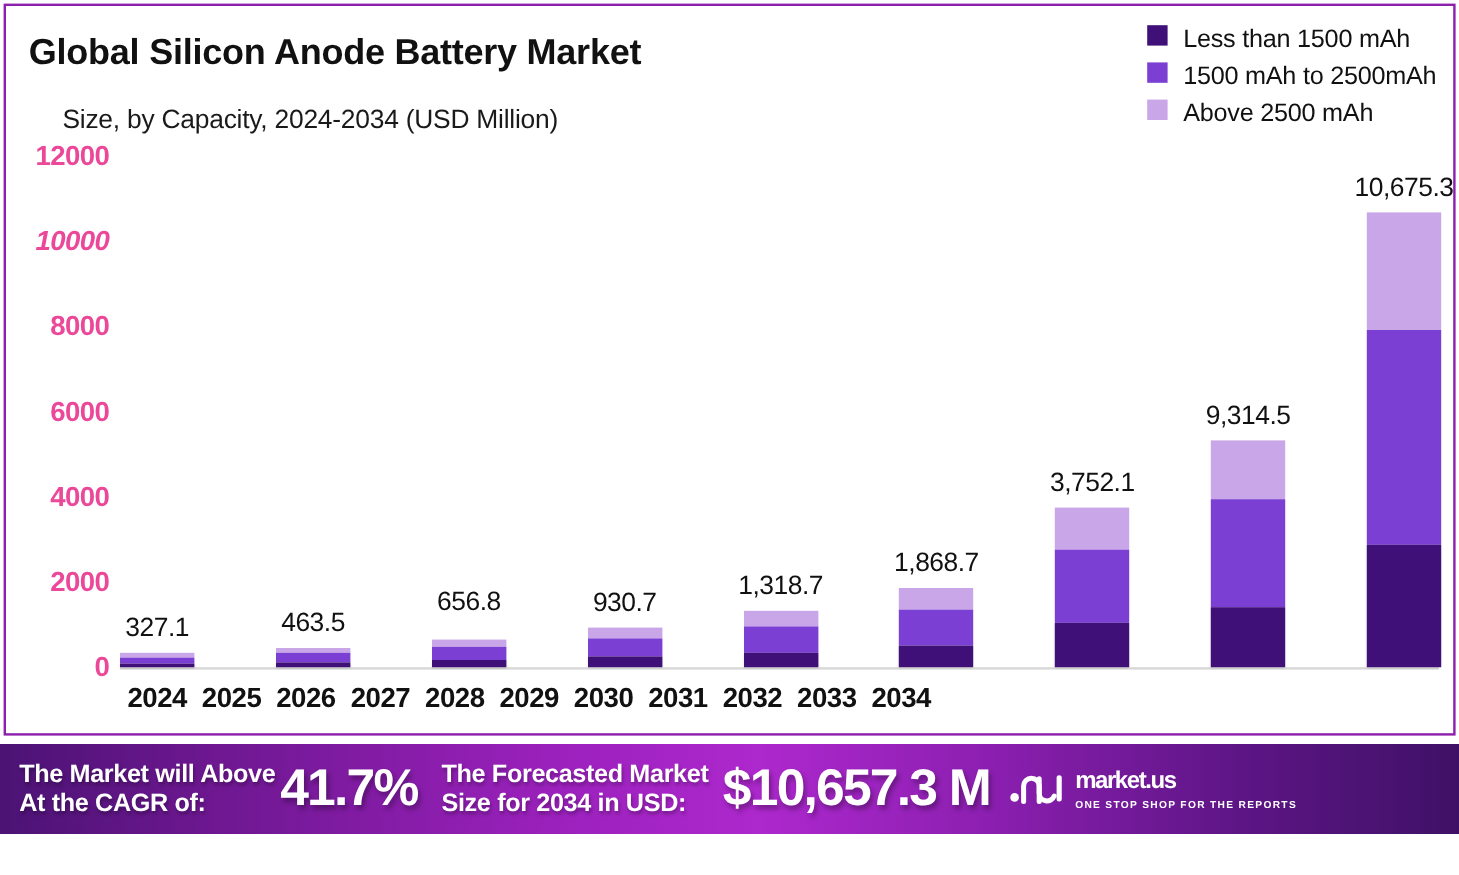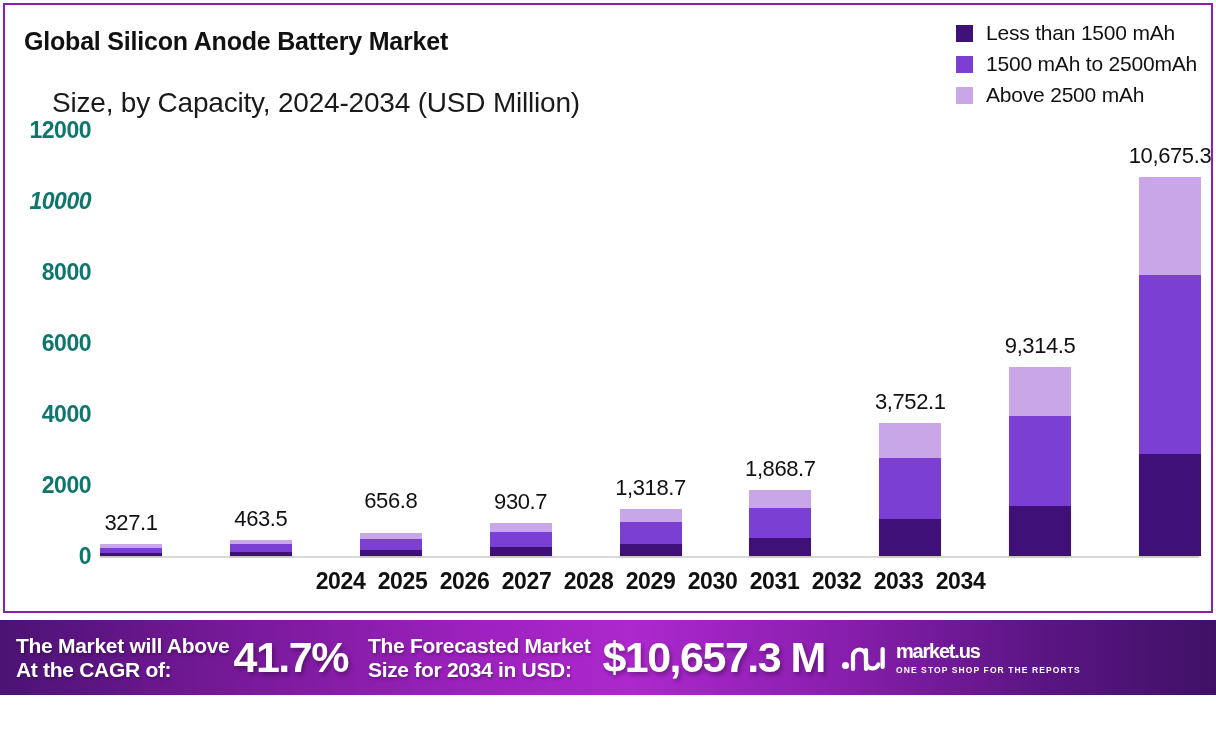--- a/index.html
+++ b/index.html
@@ -15,43 +15,43 @@
   .card {
     position: absolute;
     left: 3px; top: 3px;
     width: 1210px; height: 610px;
     border: 2px solid #8d1fad;
     background: #ffffff;
   }
 
   .title {
     position: absolute; left: 19px; top: 22px;
-    font-size: 25px; font-weight: 700; color: #111; letter-spacing: -0.2px;
+    font-size: 30px; font-weight: 700; color: #111; letter-spacing: -0.2px;
   }
   .subtitle {
     position: absolute; left: 47px; top: 82px;
-    font-size: 28px; font-weight: 400; color: #1a1a1a; letter-spacing: -0.2px;
+    font-size: 22px; font-weight: 400; color: #1a1a1a; letter-spacing: -0.2px;
   }
 
   
   .legend {
     position: absolute; right: 14px; top: 16px;
     display: flex; flex-direction: column; gap: 7px; align-items: flex-start;
   }
-  .legend-row { display: flex; align-items: center; gap: 13px; }
+  .legend-row { display: flex; gap: 13px; }
   .legend-swatch { width: 17px; height: 17px; flex: 0 0 17px; }
   .legend-label { font-size: 21px; color: #111; white-space: nowrap; letter-spacing:-0.2px;}
 
   
   .plot { position: absolute; left: 0; top: 125px; width: 1206px; height: 480px; }
 
   .ylabels { position: absolute; left: 0; top: 0; width: 92px; height: 430px; }
   .ytick {
     position: absolute; right: 6px;
-    font-size: 23px; font-weight: 700; color: #0f766e;
+    font-size: 23px; font-weight: 700; color: #ec4899;
     transform: translateY(-50%); white-space: nowrap; letter-spacing:-0.5px;
   }
 
   .bars-area {
     position: absolute; left: 95px; top: 0; right: 10px; height: 430px;
   }
   .baseline {
     position: absolute; left: 95px; right: 12px; top: 426px;
     height: 2px; background: #d8d8d8;
   }
@@ -68,21 +68,21 @@
   .bar-value {
     position: absolute; left: 50%; transform: translateX(-50%);
     font-size: 22px; color: #111; white-space: nowrap; letter-spacing: -0.4px;
   }
   .stack { width: 62px; display: flex; flex-direction: column; justify-content: flex-end; }
   .seg { width: 62px; }
   .seg.s0 { box-shadow: 0 1px 2px rgba(0,0,0,0.13); }
 
   .xlabels {
     position: absolute; left: 95px; right: 10px; top: 438px;
-    display: flex; justify-content: center;
+    display: flex; justify-content: flex-start;
   }
   .xlabel {
     width: 62px; text-align: center;
     font-size: 23px; font-weight: 700; color: #111; letter-spacing: -0.4px;
   }
 
   
   .banner {
     position: absolute; left: 0; top: 620px; width: 1216px; height: 75px;
     background: linear-gradient(90deg,#4b1374 0%, #6c178f 14%, #9b21bc 38%, #ad28cd 52%, #8b1fb0 68%, #5d1585 85%, #3f1166 100%);

